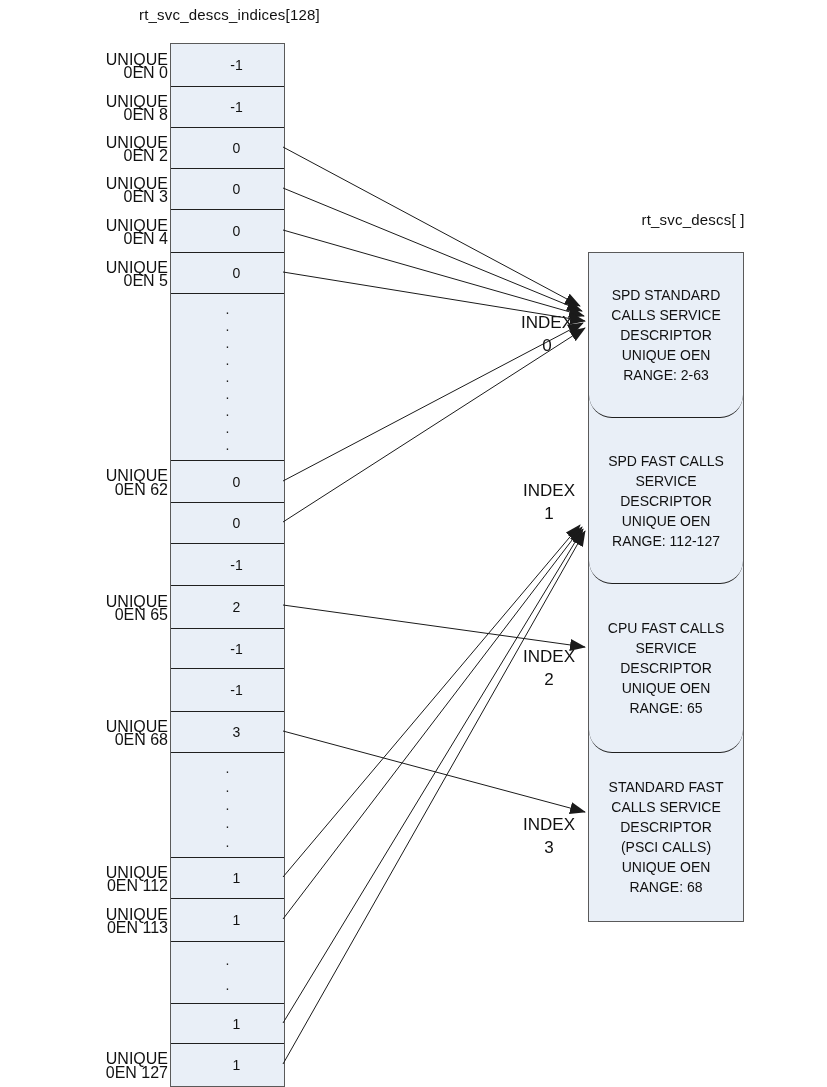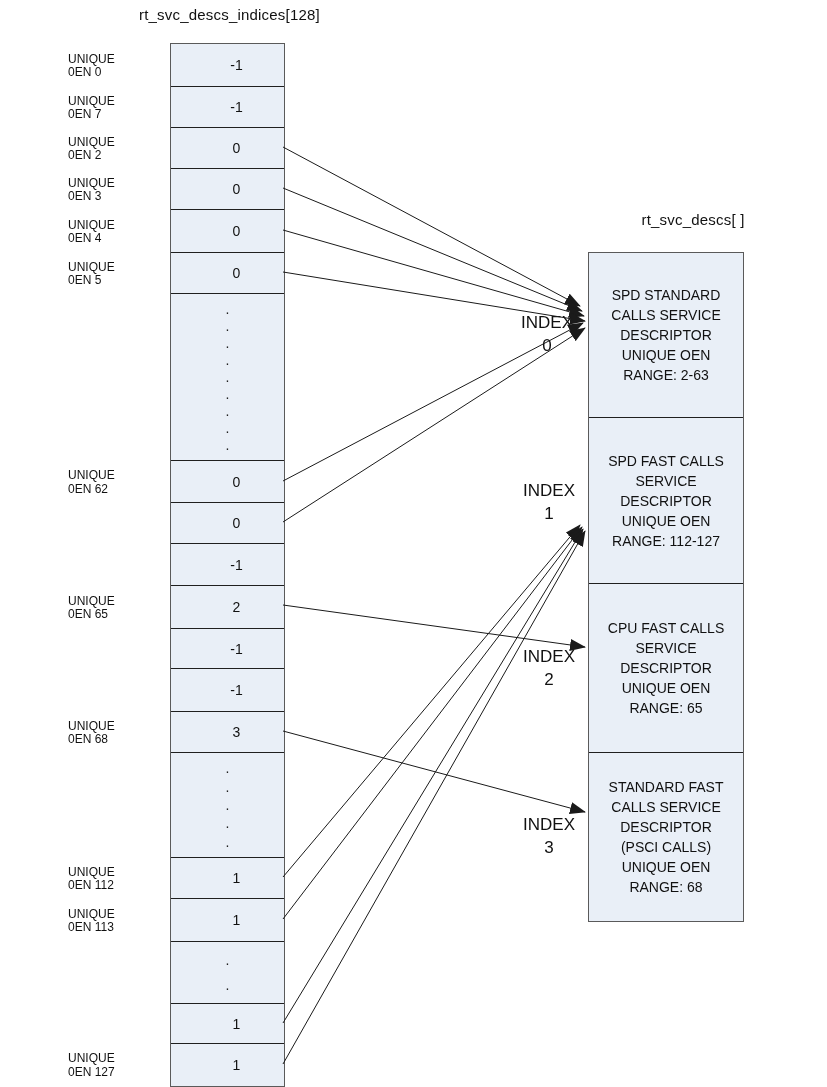--- a/index.html
+++ b/index.html
@@ -13,27 +13,27 @@
   #left-array{position:absolute;left:170px;top:43px;width:113px;box-sizing:content-box;
               border:1px solid #5a5a5a;background:#e9eff7;}
   .cell{box-sizing:border-box;position:relative;display:flex;align-items:center;justify-content:center;
         border-bottom:1px solid #1f1f1f;}
   .cell:last-child{border-bottom:none;}
   .cell-value{font-size:14px;transform:translateX(9px);}
   .dots-col{position:absolute;inset:0;display:flex;flex-direction:column;justify-content:space-around;
             align-items:center;padding:6px 0;}
   .dots-col span{font-size:14px;line-height:4px;color:#222;}
 
-  .row-label{position:absolute;left:68px;width:108px;text-align:left;font-size:12px;
+  .row-label{position:absolute;left:60px;width:108px;text-align:right;font-size:16px;
              line-height:13.5px;transform:translateY(-50%);}
 
   #right-array{position:absolute;left:588px;top:252px;width:154px;box-sizing:content-box;
                border:1px solid #5a5a5a;background:#e9eff7;}
   .descriptor-box{box-sizing:border-box;display:flex;align-items:center;justify-content:center;
-                  border-bottom:1px solid #1f1f1f;}
+                  border-bottom:1px solid #1f1f1f;border-radius:23px;}
   .descriptor-box:last-child{border-bottom:none;}
   .box-text{text-align:center;font-size:14px;line-height:20px;}
 
   .index-label{position:absolute;width:72px;text-align:center;font-size:17px;line-height:23px;}
 
   #arrows{position:absolute;left:0;top:0;pointer-events:none;}
 </style>
 </head>
 <body>
 
@@ -122,21 +122,21 @@
         <span class="cell-value">1</span>
       </div>
     </div>
   <div id="labels-layer">
       <div class="row-label" style="top: 65.5px;">
         <div>UNIQUE</div>
         <div>0EN 0</div>
       </div>
       <div class="row-label" style="top: 107.5px;">
         <div>UNIQUE</div>
-        <div>0EN 7</div>
+        <div>0EN 8</div>
       </div>
       <div class="row-label" style="top: 148.5px;">
         <div>UNIQUE</div>
         <div>0EN 2</div>
       </div>
       <div class="row-label" style="top: 189.5px;">
         <div>UNIQUE</div>
         <div>0EN 3</div>
       </div>
       <div class="row-label" style="top: 231.5px;">

